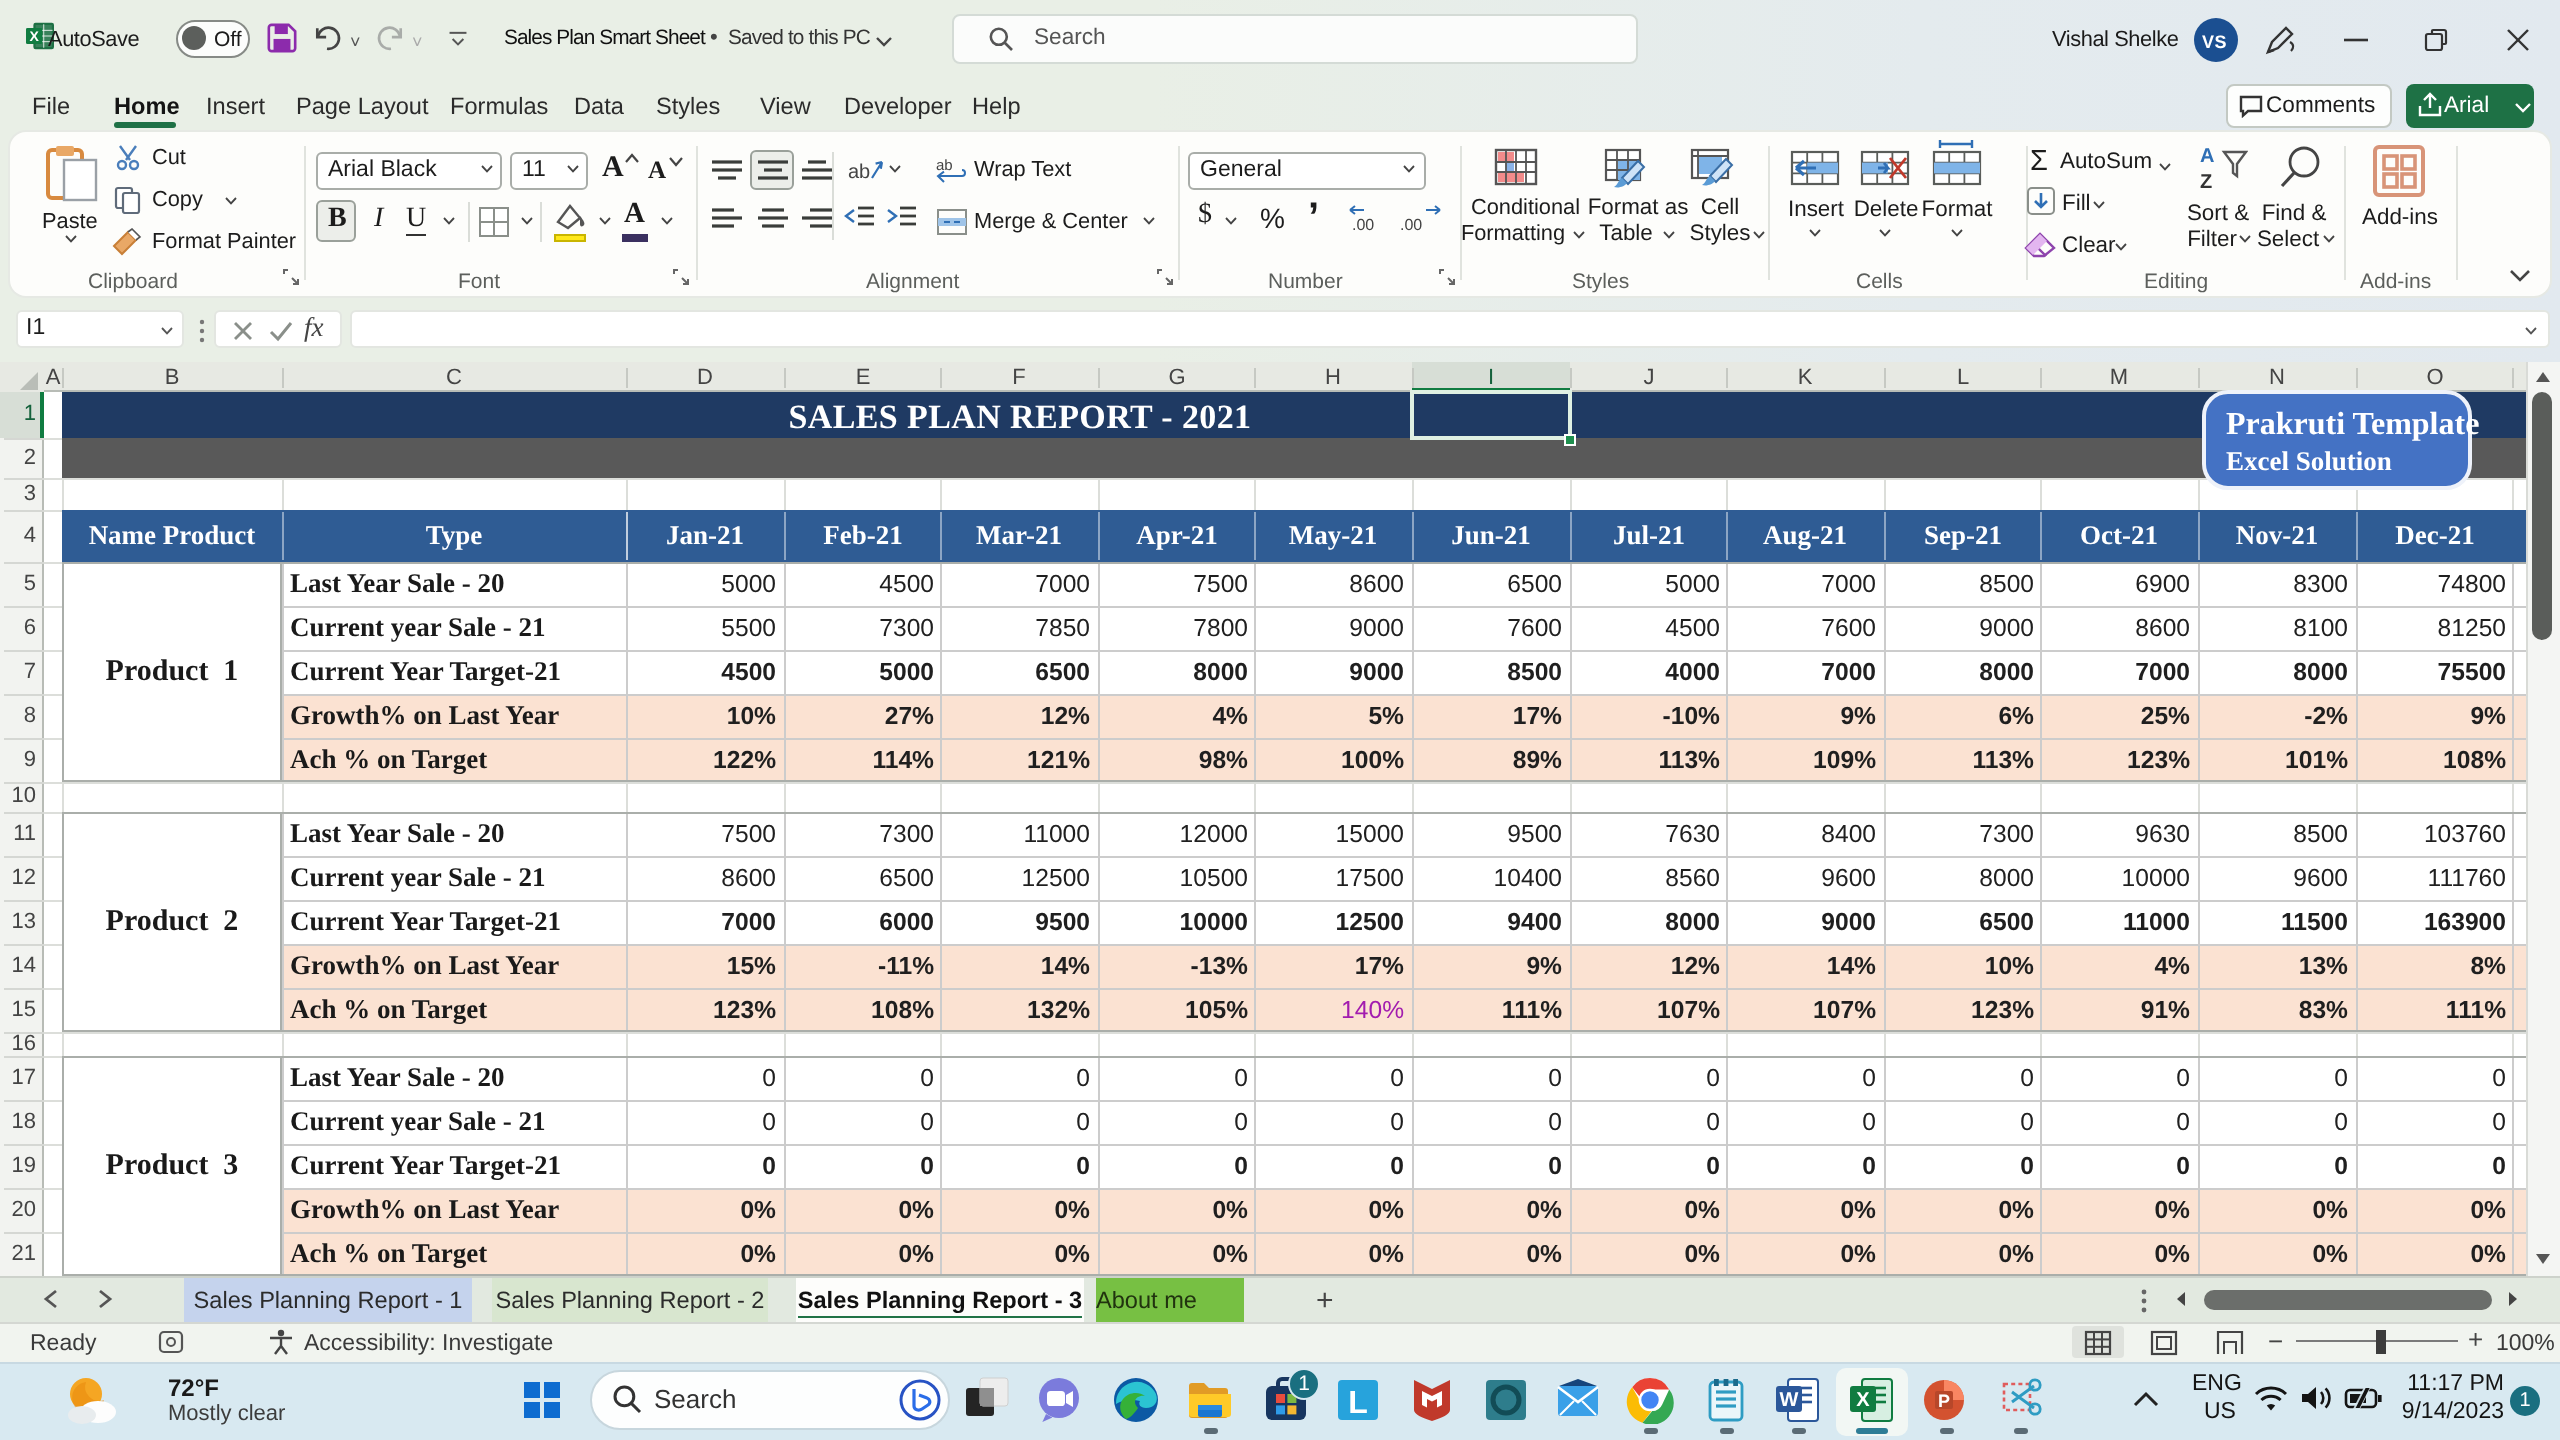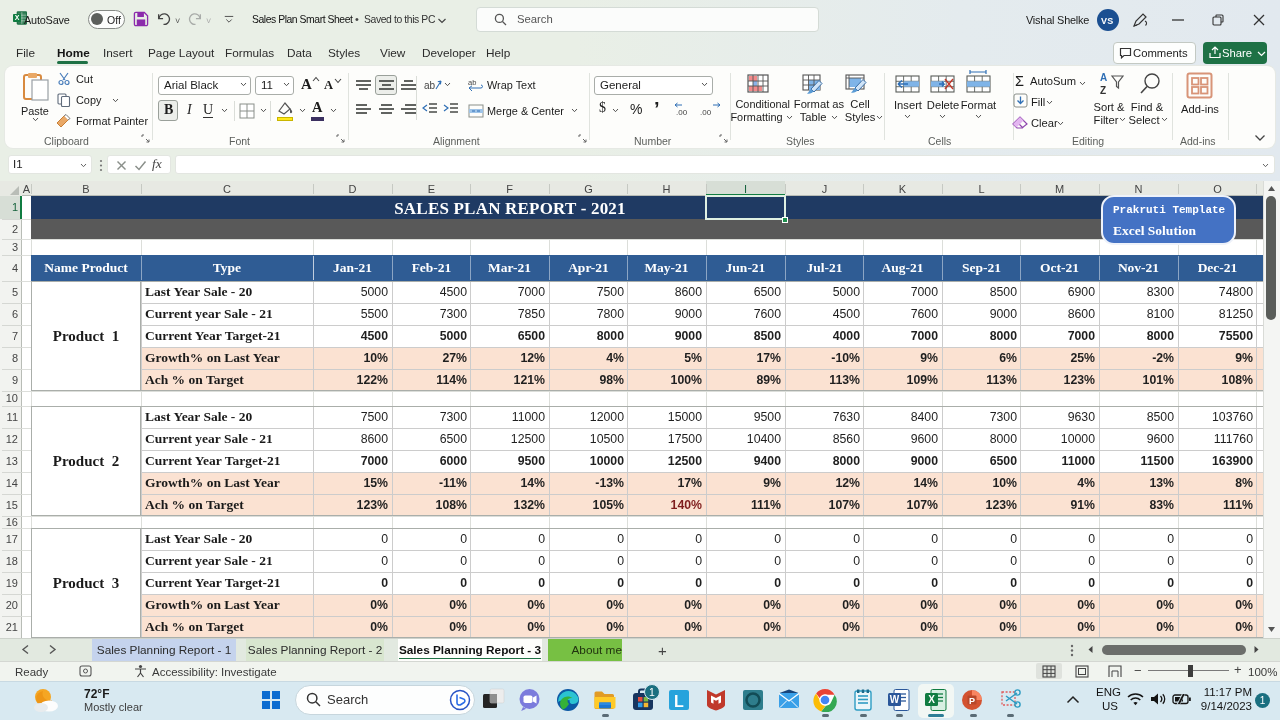--- a/index.html
+++ b/index.html
@@ -86,21 +86,21 @@
 <div class="abs" style="left:1113px;top:42px;width:83px;height:22px;background:#fdfefd;border:1px solid #c3c9c3;border-radius:4px"></div>
 <svg class="abs" style="left:1119px;top:47px" width="13" height="12" viewBox="0 0 13 12">
     <path d="M1.5 1.5 H11.5 V8.5 H5 L2.5 10.8 V8.5 H1.5 Z" fill="none" stroke="#333" stroke-width="1.2"></path>
   </svg>
 <div class="abs" style="left:1133px;top:47px;font-size:11.3px;color:#1c1c1c">Comments</div>
 <div class="abs" style="left:1203px;top:42px;width:64px;height:22px;background:#1e7145;border-radius:4px"></div>
 <svg class="abs" style="left:1209px;top:46px" width="12" height="13" viewBox="0 0 12 13">
     <path d="M1 7 V11.5 H11 V7" fill="none" stroke="#fff" stroke-width="1.2"></path>
     <path d="M6 8 V1.5 M3 4 L6 1 L9 4" fill="none" stroke="#fff" stroke-width="1.2"></path>
   </svg>
-<div class="abs" style="left:1222px;top:47px;font-size:11.3px;color:#fff">Share</div>
+<div class="abs" style="left:1222px;top:47px;font-size:11.3px;color:#fff">Arial</div>
 <svg class="abs" style="left:1257px;top:51px" width="9" height="6" viewBox="0 0 9 6">
     <path d="M1 1 L4.5 4.5 L8 1" fill="none" stroke="#fff" stroke-width="1.2"></path>
   </svg>
 <div class="abs" style="left:5px;top:66px;width:1270px;height:82px;background:#fdfdfb;border-radius:8px;box-shadow:0 0 0 1px #e6e9e4"></div>
 <div class="abs" style="left:152px;top:73px;width:1px;height:67px;background:#e0e3de"></div>
 <div class="abs" style="left:348px;top:73px;width:1px;height:67px;background:#e0e3de"></div>
 <div class="abs" style="left:589px;top:73px;width:1px;height:67px;background:#e0e3de"></div>
 <div class="abs" style="left:730px;top:73px;width:1px;height:67px;background:#e0e3de"></div>
 <div class="abs" style="left:884px;top:73px;width:1px;height:67px;background:#e0e3de"></div>
 <div class="abs" style="left:1013px;top:73px;width:1px;height:67px;background:#e0e3de"></div>
@@ -561,21 +561,21 @@
 <div class="abs" style="left:22px;top:572px;width:1241px;height:1px;background:#dcdeda"></div>
 <div class="abs" style="left:22px;top:594px;width:1241px;height:1px;background:#dcdeda"></div>
 <div class="abs" style="left:22px;top:616px;width:1241px;height:1px;background:#dcdeda"></div>
 <div class="abs" style="left:22px;top:638px;width:1241px;height:1px;background:#dcdeda"></div>
 <div class="abs" style="left:31px;top:196px;width:1232.0px;height:23px;background:#1f3a63"></div>
 <div class="abs" style="left:31px;top:199px;width:958px;text-align:center;font-size:17px;font-weight:bold;color:#fff;font-family:Liberation Serif,serif;letter-spacing:.2px">SALES PLAN REPORT - 2021</div>
 <div class="abs" style="left:31px;top:219px;width:1232.0px;height:20px;background:#595959"></div>
 <div class="abs" style="left:705px;top:195px;width:81px;height:25px;border:2px solid #dff0e3"></div>
 <div class="abs" style="left:782px;top:217px;width:6px;height:6px;background:#1e8f4e;border:1px solid #fff"></div>
 <div class="abs" style="left:1101px;top:195px;width:135px;height:50px;background:#4472c4;border:2.5px solid #eef2fa;border-radius:13px"></div>
-<div class="abs" style="left:1113px;top:204px;font-size:11px;font-weight:bold;color:#fff;font-family:Liberation Mono, monospace">Prakruti Template</div>
+<div class="abs" style="left:1113px;top:204px;font-size:16px;font-weight:bold;color:#fff;font-family:Liberation Serif, serif">Prakruti Template</div>
 <div class="abs" style="left:1113px;top:223px;font-size:13.5px;font-weight:bold;color:#fff;font-family:Liberation Serif,serif">Excel Solution</div>
 <div class="abs" style="left:31px;top:255px;width:1232.0px;height:26px;background:#2f5c94"></div>
 <div class="abs" style="left:31px;top:255px;width:110px;text-align:center;font-size:13.5px;font-weight:bold;color:#fff;font-family:Liberation Serif,serif;line-height:26px;height:26px">Name Product</div>
 <div class="abs" style="left:141px;top:255px;width:172px;text-align:center;font-size:13.5px;font-weight:bold;color:#fff;font-family:Liberation Serif,serif;line-height:26px;height:26px">Type</div>
 <div class="abs" style="left:313px;top:255px;width:79px;text-align:center;font-size:13.5px;font-weight:bold;color:#fff;font-family:Liberation Serif,serif;line-height:26px;height:26px">Jan-21</div>
 <div class="abs" style="left:313px;top:256px;width:1px;height:24px;background:rgba(255,255,255,.45)"></div>
 <div class="abs" style="left:392px;top:255px;width:79px;text-align:center;font-size:13.5px;font-weight:bold;color:#fff;font-family:Liberation Serif,serif;line-height:26px;height:26px">Feb-21</div>
 <div class="abs" style="left:392px;top:256px;width:1px;height:24px;background:rgba(255,255,255,.45)"></div>
 <div class="abs" style="left:470px;top:255px;width:79px;text-align:center;font-size:13.5px;font-weight:bold;color:#fff;font-family:Liberation Serif,serif;line-height:26px;height:26px">Mar-21</div>
 <div class="abs" style="left:470px;top:256px;width:1px;height:24px;background:rgba(255,255,255,.45)"></div>
@@ -752,21 +752,21 @@
 <div class="abs" style="left:863px;top:472px;width:75px;text-align:right;font-size:12.3px;font-weight:bold;color:#1f1f1f;line-height:22px;height:22px">14%</div>
 <div class="abs" style="left:942px;top:472px;width:75px;text-align:right;font-size:12.3px;font-weight:bold;color:#1f1f1f;line-height:22px;height:22px">10%</div>
 <div class="abs" style="left:1020px;top:472px;width:75px;text-align:right;font-size:12.3px;font-weight:bold;color:#1f1f1f;line-height:22px;height:22px">4%</div>
 <div class="abs" style="left:1099px;top:472px;width:75px;text-align:right;font-size:12.3px;font-weight:bold;color:#1f1f1f;line-height:22px;height:22px">13%</div>
 <div class="abs" style="left:1178px;top:472px;width:75px;text-align:right;font-size:12.3px;font-weight:bold;color:#1f1f1f;line-height:22px;height:22px">8%</div>
 <div class="abs" style="left:145px;top:494px;font-size:13.5px;font-weight:bold;color:#1a1a1a;font-family:Liberation Serif,serif;line-height:22px;height:22px">Ach % on Target</div>
 <div class="abs" style="left:313px;top:494px;width:75px;text-align:right;font-size:12.3px;font-weight:bold;color:#1f1f1f;line-height:22px;height:22px">123%</div>
 <div class="abs" style="left:392px;top:494px;width:75px;text-align:right;font-size:12.3px;font-weight:bold;color:#1f1f1f;line-height:22px;height:22px">108%</div>
 <div class="abs" style="left:470px;top:494px;width:75px;text-align:right;font-size:12.3px;font-weight:bold;color:#1f1f1f;line-height:22px;height:22px">132%</div>
 <div class="abs" style="left:549px;top:494px;width:75px;text-align:right;font-size:12.3px;font-weight:bold;color:#1f1f1f;line-height:22px;height:22px">105%</div>
-<div class="abs" style="left:627px;top:494px;width:75px;text-align:right;font-size:12.3px;font-weight:bold;color:#7f1d1d;line-height:22px;height:22px">140%</div>
+<div class="abs" style="left:627px;top:494px;width:75px;text-align:right;font-size:12.3px;font-weight:normal;color:#a21caf;line-height:22px;height:22px">140%</div>
 <div class="abs" style="left:706px;top:494px;width:75px;text-align:right;font-size:12.3px;font-weight:bold;color:#1f1f1f;line-height:22px;height:22px">111%</div>
 <div class="abs" style="left:785px;top:494px;width:75px;text-align:right;font-size:12.3px;font-weight:bold;color:#1f1f1f;line-height:22px;height:22px">107%</div>
 <div class="abs" style="left:863px;top:494px;width:75px;text-align:right;font-size:12.3px;font-weight:bold;color:#1f1f1f;line-height:22px;height:22px">107%</div>
 <div class="abs" style="left:942px;top:494px;width:75px;text-align:right;font-size:12.3px;font-weight:bold;color:#1f1f1f;line-height:22px;height:22px">123%</div>
 <div class="abs" style="left:1020px;top:494px;width:75px;text-align:right;font-size:12.3px;font-weight:bold;color:#1f1f1f;line-height:22px;height:22px">91%</div>
 <div class="abs" style="left:1099px;top:494px;width:75px;text-align:right;font-size:12.3px;font-weight:bold;color:#1f1f1f;line-height:22px;height:22px">83%</div>
 <div class="abs" style="left:1178px;top:494px;width:75px;text-align:right;font-size:12.3px;font-weight:bold;color:#1f1f1f;line-height:22px;height:22px">111%</div>
 <div class="abs" style="left:141px;top:406px;width:1px;height:110px;background:#cccccc"></div>
 <div class="abs" style="left:313px;top:406px;width:1px;height:110px;background:#cccccc"></div>
 <div class="abs" style="left:392px;top:406px;width:1px;height:110px;background:#cccccc"></div>
@@ -890,21 +890,21 @@
 <svg class="abs" style="left:48px;top:644px" width="9" height="11" viewBox="0 0 9 11">
     <path d="M2 1.5 L7 5.5 L2 9.5" fill="none" stroke="#555" stroke-width="1.4"></path>
   </svg>
 <div class="abs" style="left:92px;top:639px;width:144px;height:22px;background:#c5d3ed"></div>
 <div class="abs" style="left:92px;top:639px;width:144px;text-align:center;font-size:11.8px;color:#2b2b2b;line-height:22px;height:22px;white-space:nowrap">Sales Planning Report - 1</div>
 <div class="abs" style="left:246px;top:639px;width:138px;height:22px;background:#d8e6cf"></div>
 <div class="abs" style="left:246px;top:639px;width:138px;text-align:center;font-size:11.8px;color:#2b2b2b;line-height:22px;height:22px;white-space:nowrap">Sales Planning Report - 2</div>
 <div class="abs" style="left:398px;top:639px;width:144px;height:22px;background:#fdfdfb"></div>
 <div class="abs" style="left:398px;top:639px;width:144px;text-align:center;font-size:11.8px;color:#111;font-weight:bold;line-height:22px;height:22px;white-space:nowrap"><span style="border-bottom:1.5px solid #217346;padding-bottom:1px">Sales Planning Report - 3</span></div>
 <div class="abs" style="left:548px;top:639px;width:74px;height:22px;background:#77c043"></div>
-<div class="abs" style="left:548px;top:639px;width:74px;text-align:right;font-size:11.8px;color:#21330f;line-height:22px;height:22px;white-space:nowrap">About me</div>
+<div class="abs" style="left:548px;top:639px;width:74px;text-align:left;font-size:11.8px;color:#21330f;line-height:22px;height:22px;white-space:nowrap">About me</div>
 <div class="abs" style="left:658px;top:642px;font-size:15px;color:#444">+</div>
 <svg class="abs" style="left:1070px;top:644px" width="4" height="13" viewBox="0 0 4 13">
     <circle cx="2" cy="2" r="1.2" fill="#666"></circle>
     <circle cx="2" cy="6.5" r="1.2" fill="#666"></circle>
     <circle cx="2" cy="11" r="1.2" fill="#666"></circle>
   </svg>
 <svg class="abs" style="left:1087px;top:645px" width="7" height="9" viewBox="0 0 7 9">
     <path d="M5.5 1 L1.5 4.5 L5.5 8 Z" fill="#444"></path>
   </svg>
 <div class="abs" style="left:1102px;top:645px;width:144px;height:10px;background:#6b6e6b;border-radius:5px"></div>

